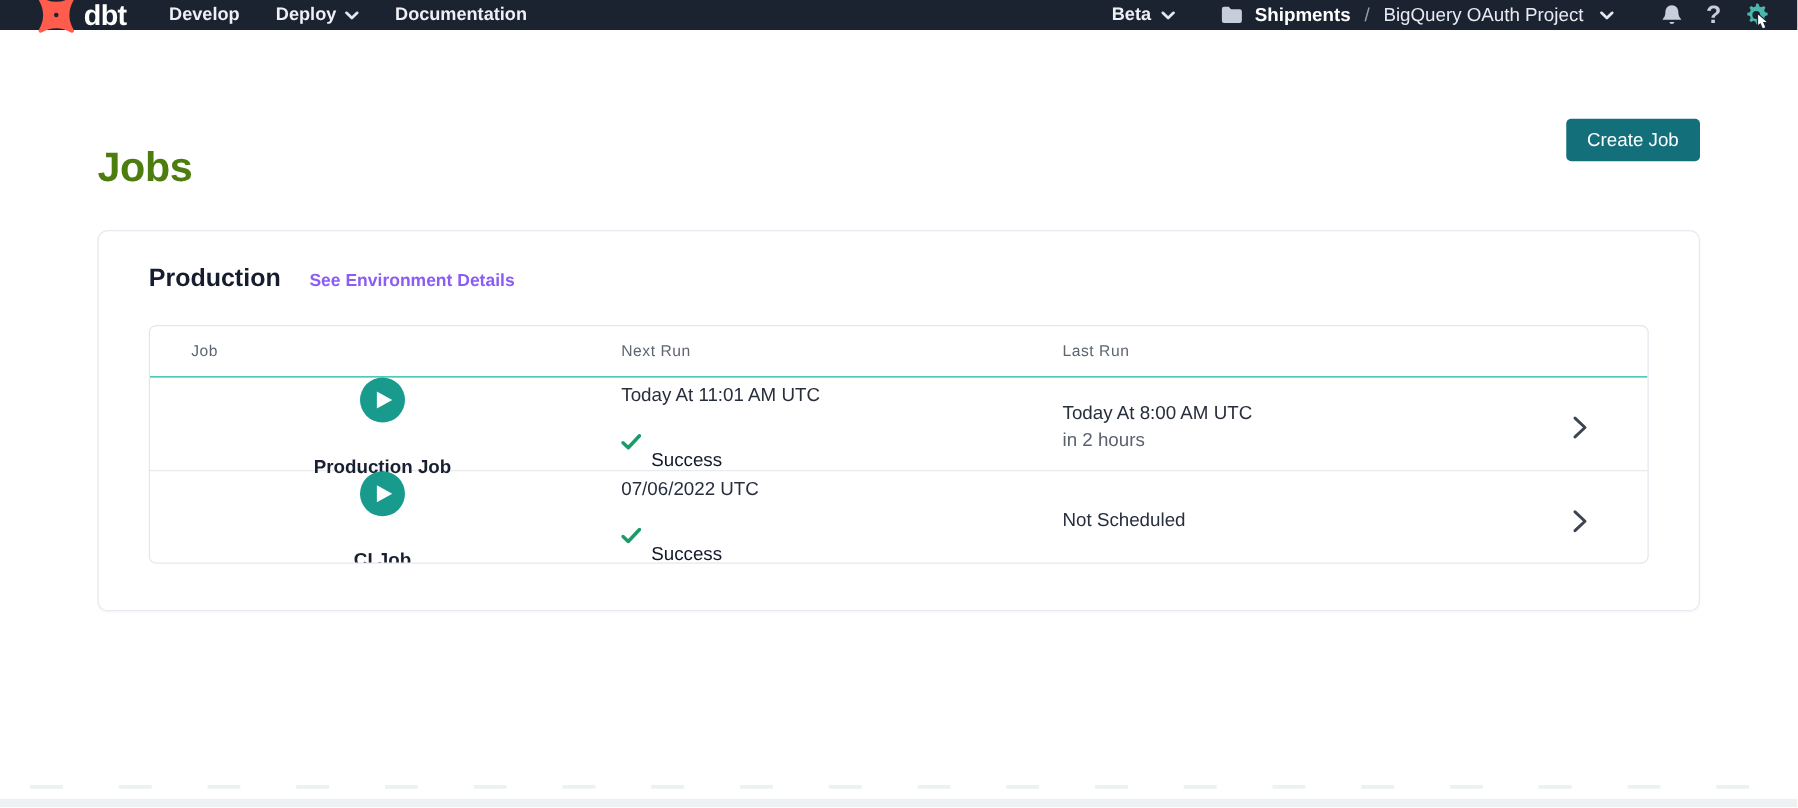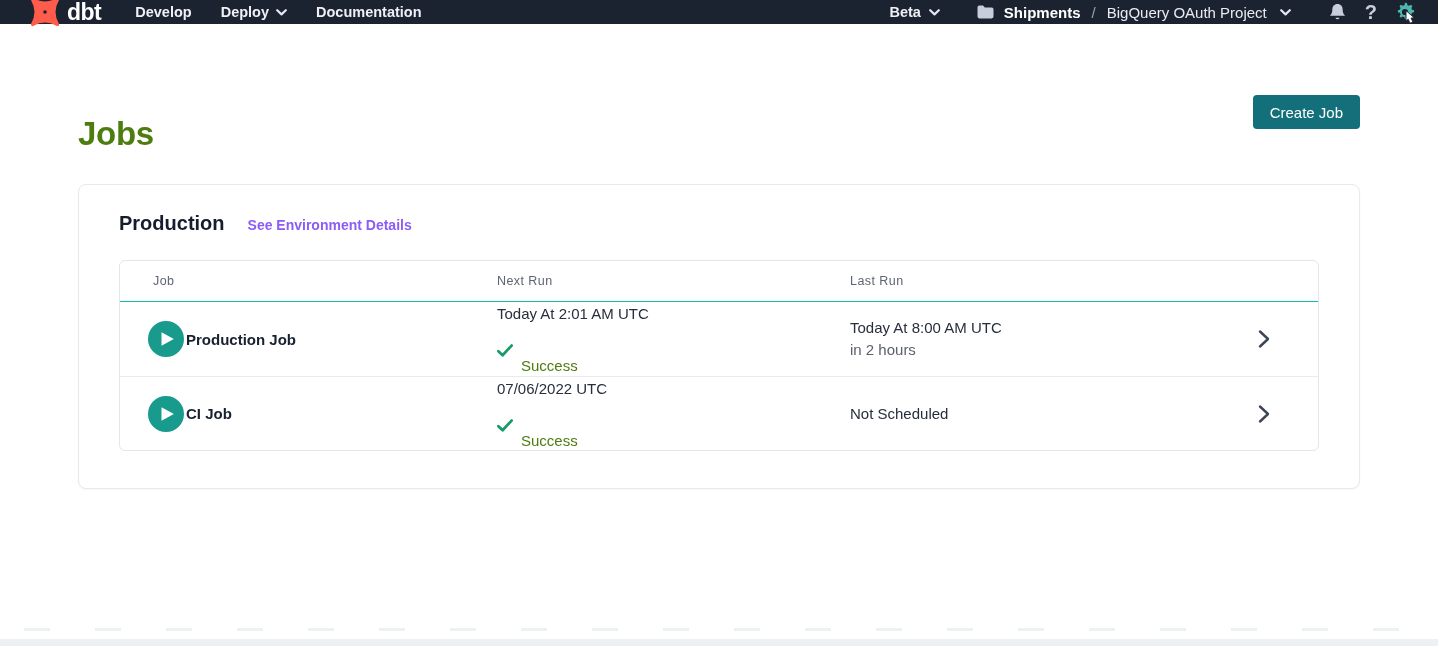--- a/index.html
+++ b/index.html
@@ -65,33 +65,33 @@
   .section-title { font-size: 20px; font-weight: 700; color: #161d2e; }
   .env-link { font-size: 14px; font-weight: 700; color: #8b5cf6; text-decoration: none; cursor: pointer; }
 
   .jobs-table { margin-top: 25px; border: 1px solid #e3e7ed; border-radius: 6px; overflow: hidden; }
   .t-row { display: grid; grid-template-columns: 344px 353px 1fr 108px; align-items: center; }
   .t-head { height: 41px; border-bottom: 1px solid #14b8a6; }
   .t-head .t-cell { font-size: 12.5px; color: #5d6573; font-weight: 500; letter-spacing: 0.035em; }
   .t-cell { padding-left: 33px; }
   .t-body-row { height: 74px; }
   .t-body-row + .t-body-row { border-top: 1px solid #e7eaef; }
-  .job-cell { display: flex; align-items: center; gap: 2px; padding-left: 28px; }
+  .job-cell { display: flex; align-items: center; gap: 27px; padding-left: 28px; flex-direction: column; }
   .play-btn {
     width: 36px; height: 36px; border-radius: 50%;
     background: #189a8d; flex: none;
     display: flex; align-items: center; justify-content: center;
     cursor: pointer;
   }
   .play-btn svg { width: 15px; height: 16px; margin-left: 3px; }
   .job-name { font-size: 15px; font-weight: 700; color: #19202f; }
   .run-time { font-size: 15px; color: #272e3c; line-height: 20px; }
   .status-line { display: flex; align-items: center; gap: 8px; margin-top: 3px; }
   .status-line svg { width: 16px; height: 13px; }
-  .status-text { font-size: 15px; color: #4d7c0f; margin-top: 30px; }
+  .status-text { font-size: 15px; color: #0f172a; margin-top: 30px; }
   .run-sub { font-size: 15px; color: #5b616d; line-height: 20px; margin-top: 2px; }
   .chev-cell { display: flex; justify-content: center; padding-left: 0; }
   .chev-right { width: 14px; height: 20px; cursor: pointer; }
   .chev-right polyline { fill: none; stroke: #3e4552; stroke-width: 2.4; stroke-linecap: round; stroke-linejoin: round; }
 
   
   .bottom-dashes {
     position: absolute; left: 0; right: 0; bottom: 8px; height: 10px;
     background: repeating-linear-gradient(90deg, rgba(210,228,224,0.45) 0 26px, transparent 26px 71px);
     background-size: 71px 3px; background-repeat: repeat-x; background-position: 24px 0;
@@ -192,21 +192,21 @@
       <div class="t-row t-body-row">
         <div class="job-cell">
           <span class="play-btn">
             <svg viewBox="0 0 15 16">
                 <path d="M1.5 1.2 L13.8 8 L1.5 14.8 Z" fill="#ffffff"></path>
               </svg>
           </span>
           <span class="job-name">Production Job</span>
         </div>
         <div class="t-cell">
-          <div class="run-time">Today At 2:01 AM UTC</div>
+          <div class="run-time">Today At 11:01 AM UTC</div>
           <div class="status-line">
             <svg viewBox="0 0 16 13">
                 <path d="M1.4 7.2 L5.6 11.2 L14.6 1.6" fill="none" stroke="#1c9b6a" stroke-width="2.8" stroke-linecap="round" stroke-linejoin="round"></path>
               </svg>
             <span class="status-text">Success</span>
           </div>
         </div>
         <div class="t-cell">
           <div class="run-time">Today At 8:00 AM UTC</div>
           <div class="run-sub">in 2 hours</div>

